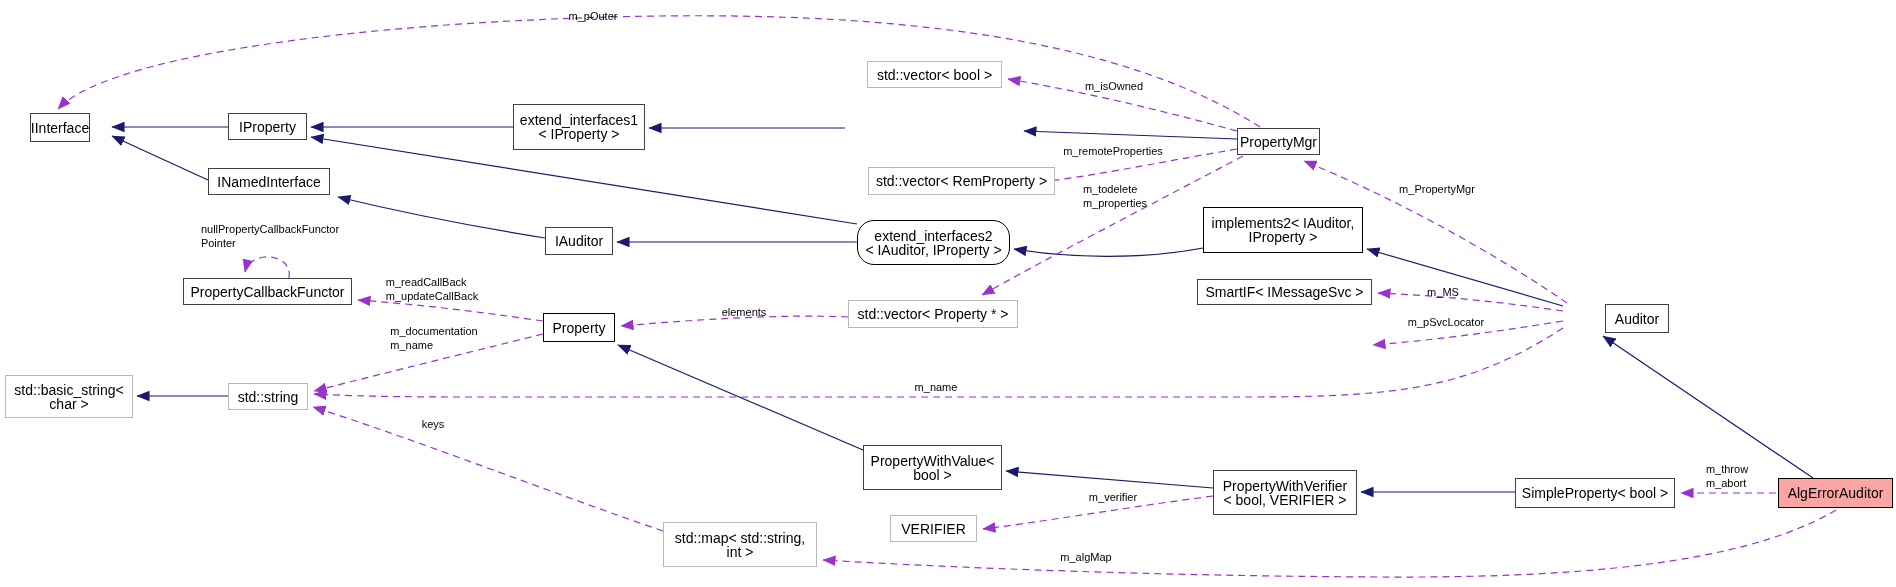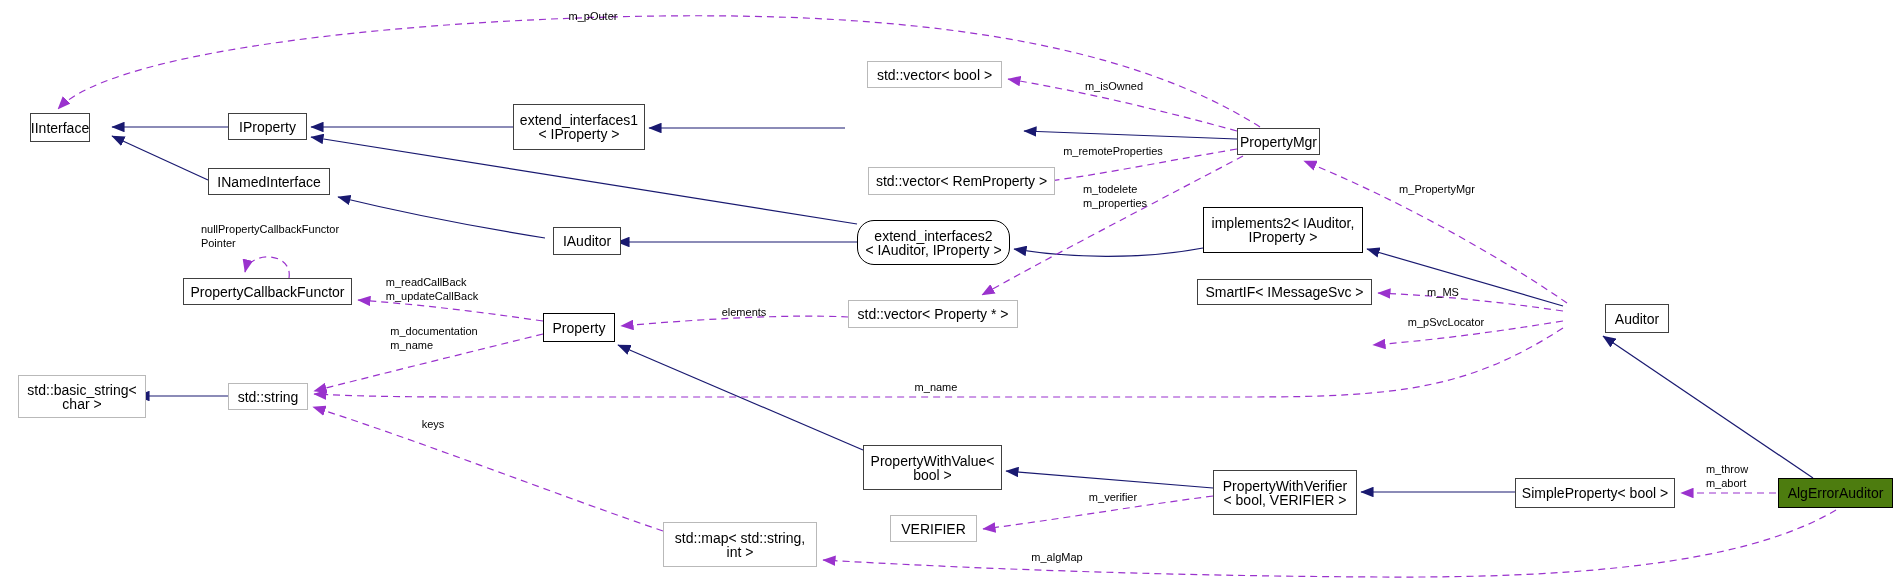--- a/index.html
+++ b/index.html
@@ -17,21 +17,21 @@
     text-align:center;
     white-space:pre-line;
     font-size:14px;line-height:14px;color:#000;
     background:#ffffff;
     border:1px solid #404040;
     box-sizing:border-box;
     padding:1px 4px;
   }
   .node.bold{border:1.6px solid #000;}
   .node.tmpl{border:1px solid #b9b9b9;}
-  .node.focus{background:#4d7c0f;border:1.6px solid #000;font-weight:400;}
+  .node.focus{background:#fca5a5;border:1.6px solid #000;font-weight:400;}
   .elabel{
     position:absolute;
     transform:translate(-50%,-50%);
     font-size:11px;line-height:14px;color:#000;
     white-space:pre-line;
     pointer-events:none;
   }
 </style>
 </head>
 <body>
@@ -87,31 +87,31 @@
   </svg>
 
   <div class="node" style="left:30px;top:113px;width:60px;height:29px;">IInterface</div>
   <div class="node" style="left:228px;top:113px;width:79px;height:27px;">IProperty</div>
   <div class="node" style="left:208px;top:168px;width:122px;height:27px;">INamedInterface</div>
   <div class="node" style="left:513px;top:104px;width:132px;height:46px;">extend_interfaces1
 &lt; IProperty &gt;</div>
   <div class="node tmpl" style="left:867px;top:61px;width:135px;height:27px;">std::vector&lt; bool &gt;</div>
   <div class="node tmpl" style="left:840px;top:167px;width:187px;height:28px;margin-left:28px;">std::vector&lt; RemProperty &gt;</div>
   <div class="node" style="left:1237px;top:128px;width:83px;height:27px;">PropertyMgr</div>
-  <div class="node" style="left:545px;top:227px;width:68px;height:28px;margin-left:8px;">IAuditor</div>
+  <div class="node" style="left:545px;top:227px;width:68px;height:28px;">IAuditor</div>
   <div class="node bold" style="left:857px;top:220px;width:153px;height:45px;border-radius:17px;">extend_interfaces2
 &lt; IAuditor, IProperty &gt;</div>
   <div class="node bold" style="left:1203px;top:207px;width:160px;height:46px;">implements2&lt; IAuditor,
 IProperty &gt;</div>
   <div class="node" style="left:1197px;top:279px;width:175px;height:26px;">SmartIF&lt; IMessageSvc &gt;</div>
   <div class="node" style="left:1563px;top:304px;width:64px;height:29px;margin-left:42px;">Auditor</div>
   <div class="node" style="left:183px;top:278px;width:169px;height:27px;">PropertyCallbackFunctor</div>
   <div class="node bold" style="left:543px;top:313px;width:72px;height:29px;">Property</div>
   <div class="node tmpl" style="left:848px;top:300px;width:170px;height:28px;">std::vector&lt; Property * &gt;</div>
-  <div class="node tmpl" style="left:18px;top:375px;width:128px;height:43px;">std::basic_string&lt;
+  <div class="node tmpl" style="left:5px;top:375px;width:128px;height:43px;">std::basic_string&lt;
 char &gt;</div>
   <div class="node tmpl" style="left:228px;top:383px;width:80px;height:27px;">std::string</div>
   <div class="node" style="left:863px;top:445px;width:139px;height:45px;">PropertyWithValue&lt;
 bool &gt;</div>
   <div class="node tmpl" style="left:890px;top:515px;width:87px;height:27px;">VERIFIER</div>
   <div class="node tmpl" style="left:663px;top:522px;width:154px;height:45px;">std::map&lt; std::string,
 int &gt;</div>
   <div class="node" style="left:1213px;top:470px;width:144px;height:45px;">PropertyWithVerifier
 &lt; bool, VERIFIER &gt;</div>
   <div class="node" style="left:1515px;top:478px;width:160px;height:30px;">SimpleProperty&lt; bool &gt;</div>
@@ -130,15 +130,15 @@
   <div class="elabel" style="left:432px;top:289px;">m_readCallBack
 m_updateCallBack</div>
   <div class="elabel" style="left:434px;top:338px;">m_documentation
 m_name</div>
   <div class="elabel" style="left:270px;top:236px;">nullPropertyCallbackFunctor
 Pointer</div>
   <div class="elabel" style="left:433px;top:424px;">keys</div>
   <div class="elabel" style="left:1113px;top:497px;">m_verifier</div>
   <div class="elabel" style="left:1727px;top:476px;">m_throw
 m_abort</div>
-  <div class="elabel" style="left:1057px;top:557px;">m_algMap</div>
+  <div class="elabel" style="left:1086px;top:557px;">m_algMap</div>
 
 </div>
 
 </body></html>

